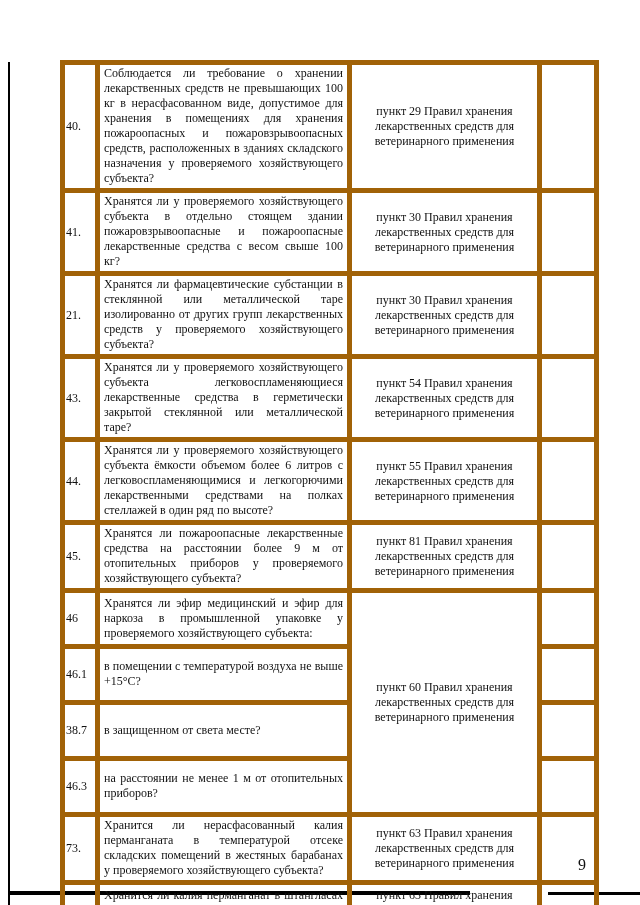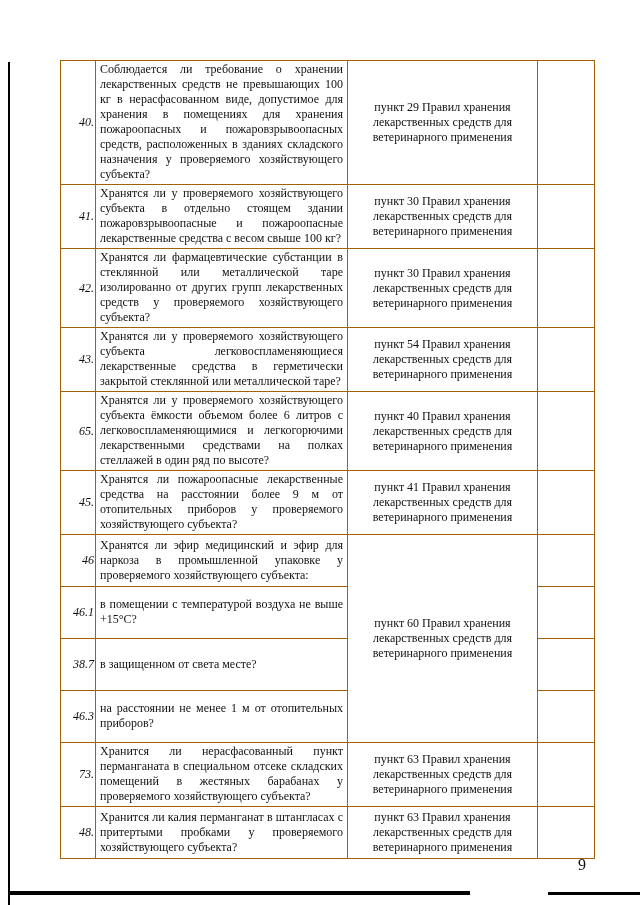--- a/index.html
+++ b/index.html
@@ -18,28 +18,27 @@
     position: absolute;
     left: 60px;
     top: 60px;
     width: 534px;
     border-collapse: collapse;
     table-layout: fixed;
     font-size: 12px;
     line-height: 15px;
   }
   table.doc-table td {
-    border: 1px solid #a16207;
+    border: 5px solid #a16207;
     vertical-align: middle;
     overflow: hidden;
   }
   td.cell-num {
-    text-align: right;
+    text-align: left;
     padding: 18px 1px;
-    font-style: italic;
   }
   td.cell-q {
     text-align: justify;
     padding: 1px 4px 2px 4px;
   }
   td.cell-ref {
     text-align: center;
     padding: 2px 5px;
   }
   td.cell-blank { }
@@ -79,41 +78,41 @@
         <td class="cell-ref">пункт 29 Правил хранения лекарственных средств для ветеринарного применения</td>
         <td class="cell-blank"></td>
       </tr>
       <tr>
         <td class="cell-num">41.</td>
         <td class="cell-q">Хранятся ли у проверяемого хозяйствующего субъекта в отдельно стоящем здании пожаровзрывоопасные и пожароопасные лекарственные средства с весом свыше 100 кг?</td>
         <td class="cell-ref">пункт 30 Правил хранения лекарственных средств для ветеринарного применения</td>
         <td class="cell-blank"></td>
       </tr>
       <tr>
-        <td class="cell-num">42.</td>
+        <td class="cell-num">21.</td>
         <td class="cell-q">Хранятся ли фармацевтические субстанции в стеклянной или металлической таре изолированно от других групп лекарственных средств у проверяемого хозяйствующего субъекта?</td>
         <td class="cell-ref">пункт 30 Правил хранения лекарственных средств для ветеринарного применения</td>
         <td class="cell-blank"></td>
       </tr>
       <tr>
         <td class="cell-num">43.</td>
         <td class="cell-q">Хранятся ли у проверяемого хозяйствующего субъекта легковоспламеняющиеся лекарственные средства в герметически закрытой стеклянной или металлической таре?</td>
         <td class="cell-ref">пункт 54 Правил хранения лекарственных средств для ветеринарного применения</td>
         <td class="cell-blank"></td>
       </tr>
       <tr>
-        <td class="cell-num">65.</td>
+        <td class="cell-num">44.</td>
         <td class="cell-q">Хранятся ли у проверяемого хозяйствующего субъекта ёмкости объемом более 6 литров с легковоспламеняющимися и легкогорючими лекарственными средствами на полках стеллажей в один ряд по высоте?</td>
-        <td class="cell-ref">пункт 40 Правил хранения лекарственных средств для ветеринарного применения</td>
+        <td class="cell-ref">пункт 55 Правил хранения лекарственных средств для ветеринарного применения</td>
         <td class="cell-blank"></td>
       </tr>
       <tr>
         <td class="cell-num">45.</td>
         <td class="cell-q">Хранятся ли пожароопасные лекарственные средства на расстоянии более 9 м от отопительных приборов у проверяемого хозяйствующего субъекта?</td>
-        <td class="cell-ref">пункт 41 Правил хранения лекарственных средств для ветеринарного применения</td>
+        <td class="cell-ref">пункт 81 Правил хранения лекарственных средств для ветеринарного применения</td>
         <td class="cell-blank"></td>
       </tr>
       <tr>
         <td class="cell-num">46</td>
         <td class="cell-q">Хранятся ли эфир медицинский и эфир для наркоза в промышленной упаковке у проверяемого хозяйствующего субъекта:</td>
         <td class="cell-ref" rowspan="4">пункт 60 Правил хранения лекарственных средств для ветеринарного применения</td>
         <td class="cell-blank"></td>
       </tr>
       <tr>
         <td class="cell-num">46.1</td>
@@ -125,21 +124,21 @@
         <td class="cell-q">в защищенном от света месте?</td>
         <td class="cell-blank"></td>
       </tr>
       <tr>
         <td class="cell-num">46.3</td>
         <td class="cell-q">на расстоянии не менее 1 м от отопительных приборов?</td>
         <td class="cell-blank"></td>
       </tr>
       <tr>
         <td class="cell-num">73.</td>
-        <td class="cell-q">Хранится ли нерасфасованный пункт перманганата в специальном отсеке складских помещений в жестяных барабанах у проверяемого хозяйствующего субъекта?</td>
+        <td class="cell-q">Хранится ли нерасфасованный калия перманганата в температурой отсеке складских помещений в жестяных барабанах у проверяемого хозяйствующего субъекта?</td>
         <td class="cell-ref">пункт 63 Правил хранения лекарственных средств для ветеринарного применения</td>
         <td class="cell-blank"></td>
       </tr>
       <tr>
         <td class="cell-num">48.</td>
         <td class="cell-q">Хранится ли калия перманганат в штангласах с притертыми пробками у проверяемого хозяйствующего субъекта?</td>
         <td class="cell-ref">пункт 63 Правил хранения лекарственных средств для ветеринарного применения</td>
         <td class="cell-blank"></td>
       </tr>
     </tbody>

